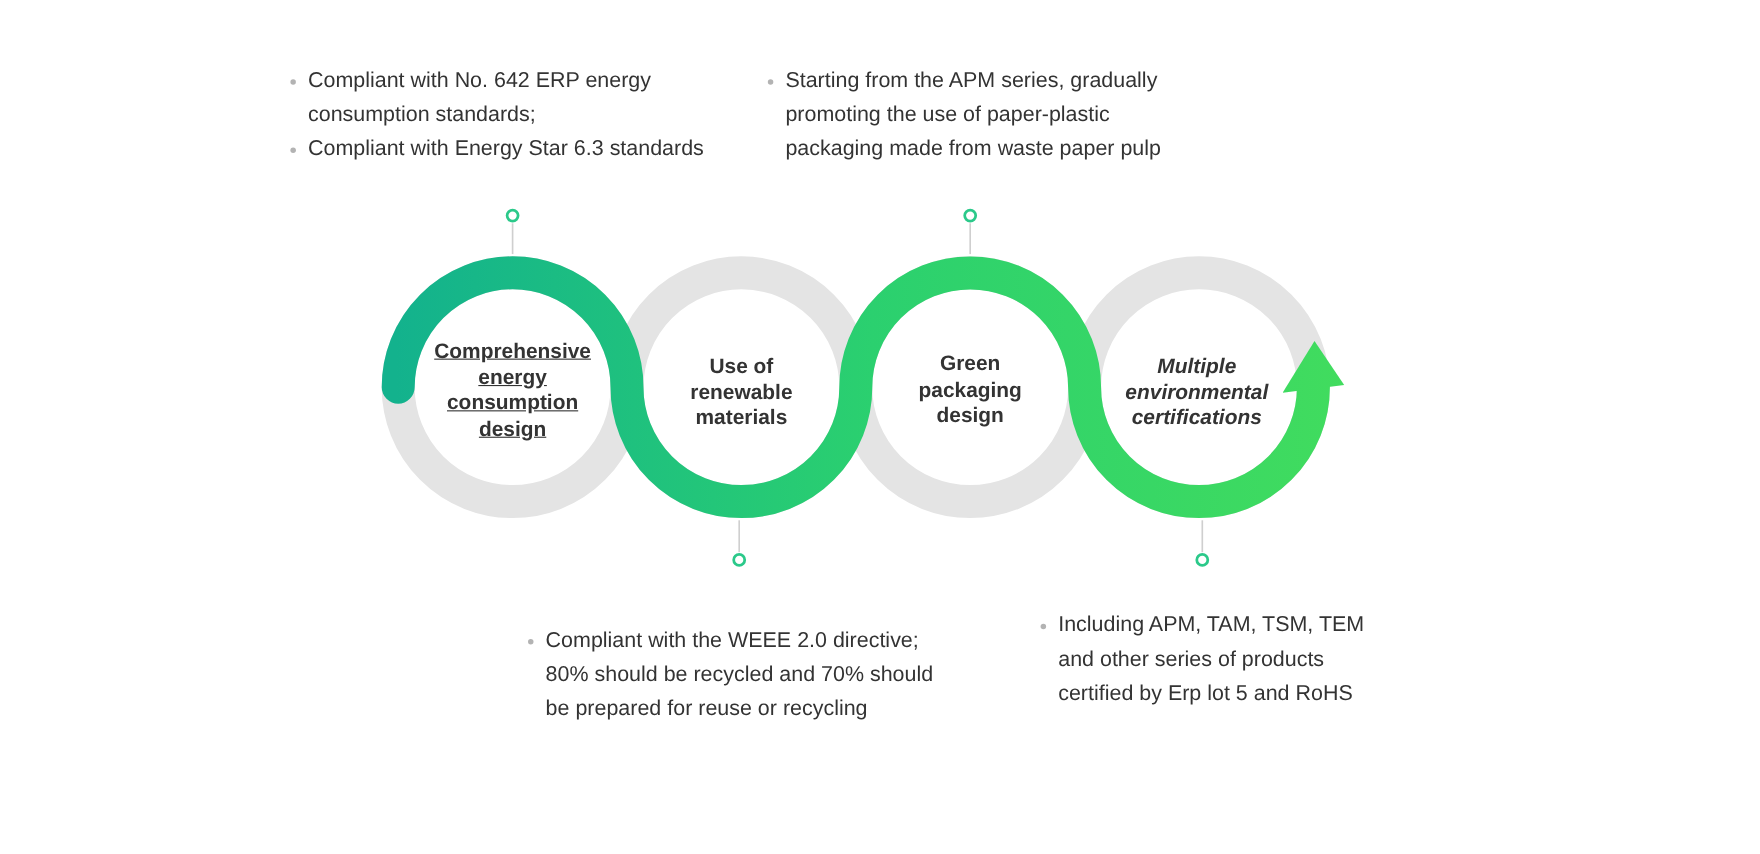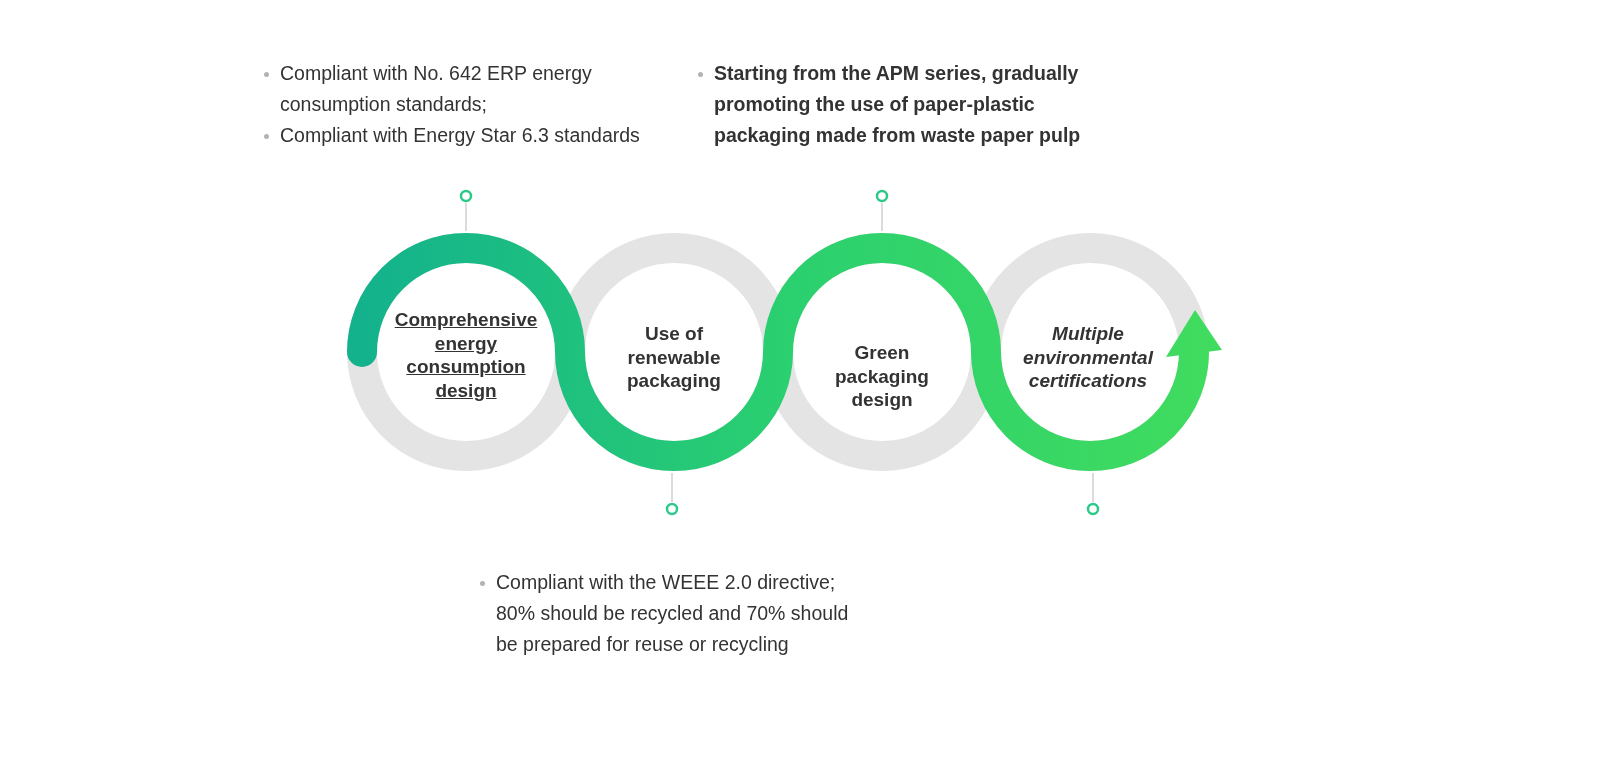--- a/index.html
+++ b/index.html
@@ -24,39 +24,39 @@
   .bullet {
     flex: 0 0 auto;
     width: 5px; height: 5px;
     border-radius: 50%;
     background: var(--bullet, #b3b3b3);
     margin: 14px 11px 0 0;
   }
   .note-text { white-space: pre-line; }
 
   .note-tl { left: 264px; top: 58px; }
-  .note-tr { left: 698px; top: 58px; font-weight: bold; }
+  .note-tr { left: 698px; top: 58px; }
   .note-bl { left: 480px; top: 567px; }
   .note-br { left: 946px; top: 553px; }
 
   
   .step-label {
     position: absolute;
     width: 200px;
     transform: translate(-50%, -50%);
     text-align: center;
     font-weight: bold;
     font-size: 19px;
     line-height: 23.5px;
     color: var(--text, #333333);
     white-space: pre-line;
   }
   .step-1 { left: 466px;  top: 355px; text-decoration: underline; }
   .step-2 { left: 674px;  top: 357px; }
-  .step-3 { left: 882px;  top: 376px; }
+  .step-3 { left: 882px;  top: 355px; }
   .step-4 { left: 1088px; top: 357px; font-style: italic; }
 
   
   .ring   { fill: none; stroke: var(--ring-gray, #e4e4e4); stroke-width: 30; }
   .wave   { fill: none; stroke: url(#wavegrad); stroke-width: 30; stroke-linecap: round; }
   .arrow  { fill: url(#wavegrad); }
   .marker-dot  { fill: #ffffff; stroke: var(--marker-green, #2bc98a); stroke-width: 2.5; }
   .marker-line { stroke: var(--connector-gray, #cccccc); stroke-width: 1.5; }
   #gs1 { stop-color: var(--green-start, #13b28d); }
   #gs2 { stop-color: var(--green-mid, #2bd06f); }
@@ -125,28 +125,36 @@
 
   <div class="note note-bl">
     <div class="note-item">
       <span class="bullet"></span>
       <span class="note-text">Compliant with the WEEE 2.0 directive;
 80% should be recycled and 70% should
 be prepared for reuse or recycling</span>
     </div>
   </div>
 
+  <div class="note note-br">
+    <div class="note-item">
+      <span class="bullet"></span>
+      <span class="note-text">Including APM, TAM, TSM, TEM
+and other series of products
+certified by Erp lot 5 and RoHS</span>
+    </div>
+  </div>
 
   <div class="step-label step-1">Comprehensive
 energy
 consumption
 design</div>
   <div class="step-label step-2">Use of
 renewable
-packaging</div>
+materials</div>
   <div class="step-label step-3">Green
 packaging
 design</div>
   <div class="step-label step-4">Multiple
 environmental
 certifications</div>
 
 </div>
 
 </body></html>

